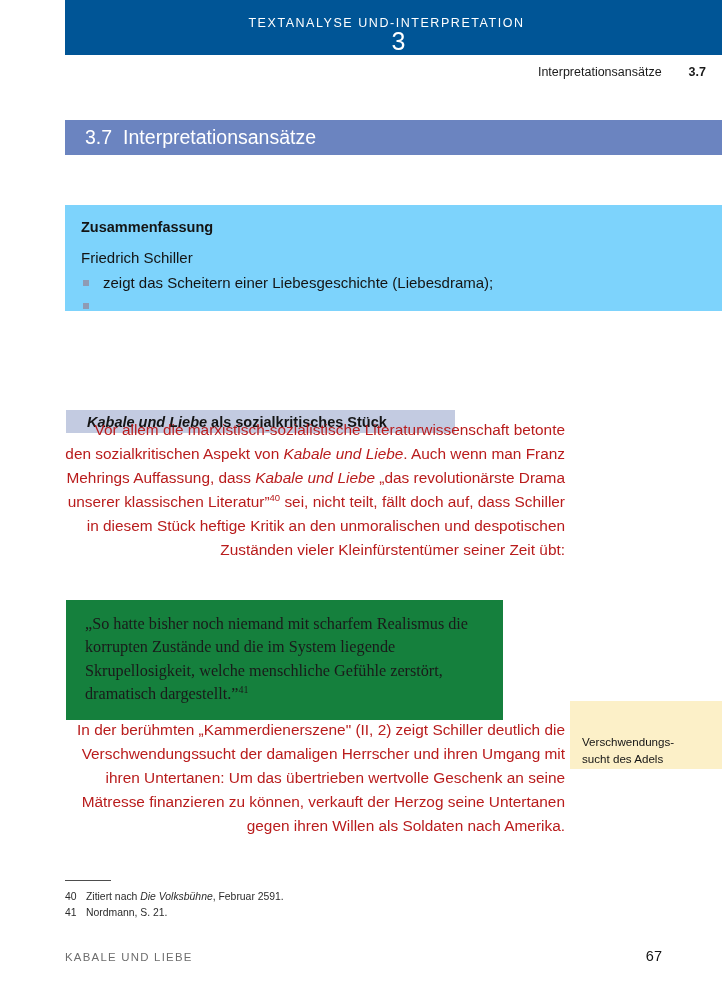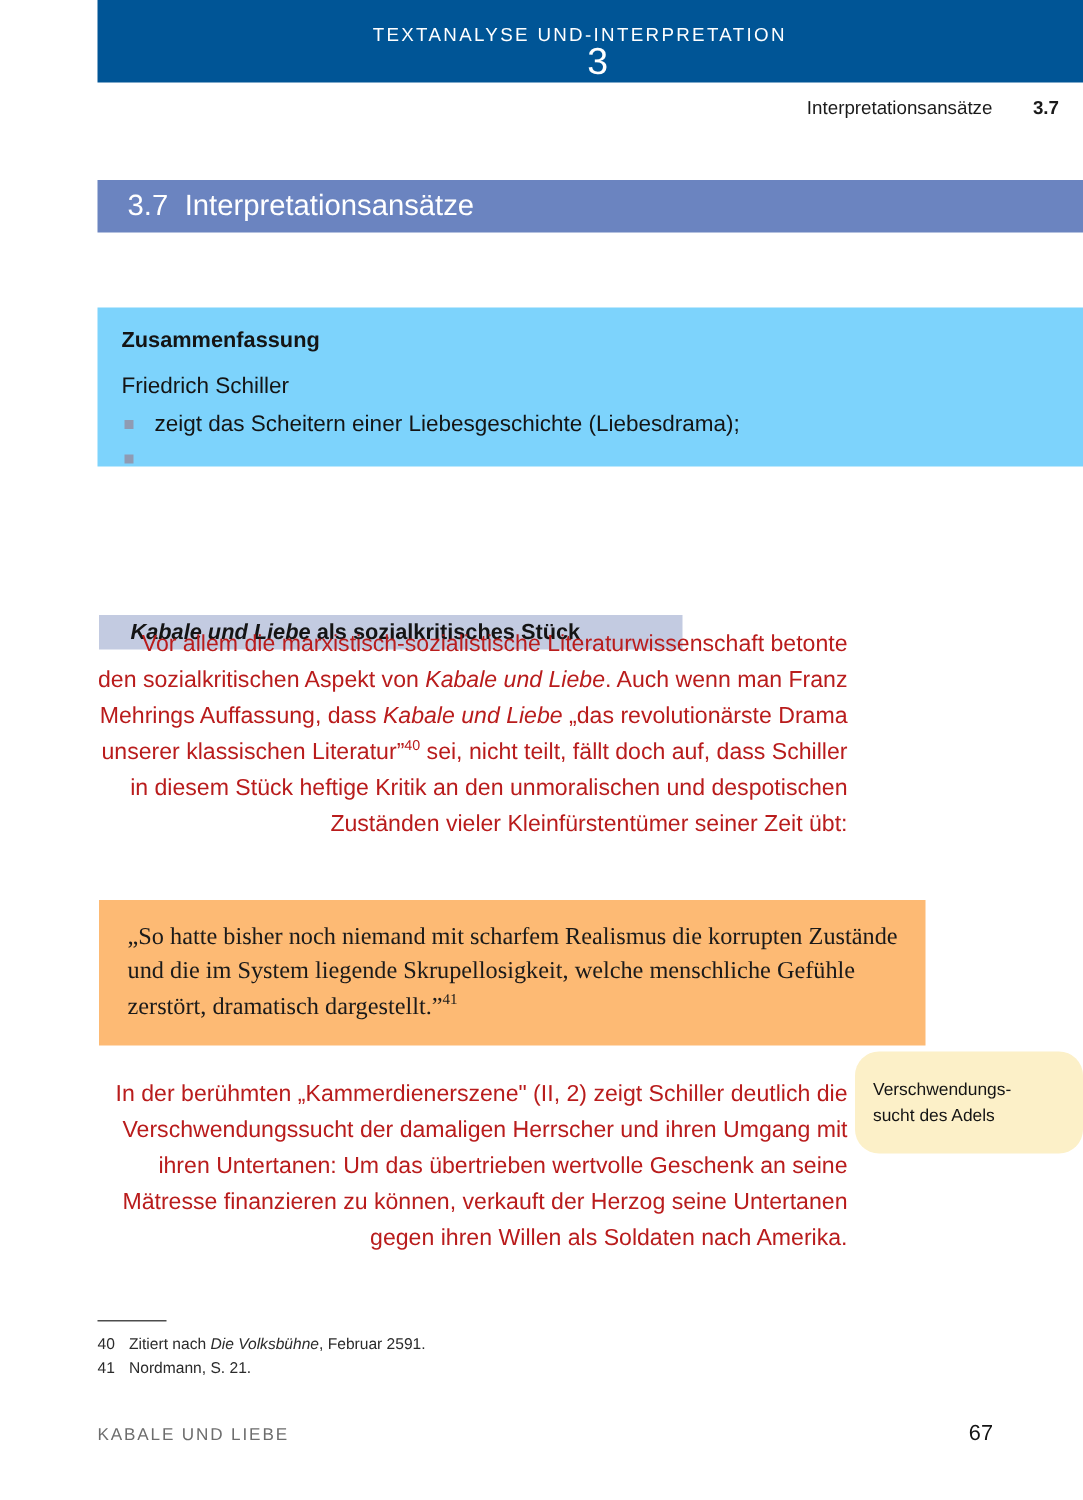--- a/index.html
+++ b/index.html
@@ -187,22 +187,22 @@
   }
 
   #para-1 { top: 418px; }
   #para-2 { top: 718px; }
 
   
   .quote-box {
     position: absolute;
     left: 66px;
     top: 600px;
-    width: 551px;
-    background: #fdba74;
+    width: 437px;
+    background: #15803d;
     box-sizing: border-box;
     padding: 13px 16px 14px 19px;
   }
   .quote-box .q-text {
     font-family: "Liberation Serif", serif;
     font-size: 16.2px;
     line-height: 1.44;
     color: #1a1a1a;
     margin: 0;
   }
@@ -214,22 +214,21 @@
 
   
   .margin-note {
     position: absolute;
     left: 570px;
     top: 701px;
     width: 152px;
     height: 68px;
     background: #fcf0c8;
     box-sizing: border-box;
-    padding: 18px 10px 0 12px;
-    border-radius: 16px;
+    padding: 33px 10px 0 12px;
   }
   .margin-note .mn-text {
     font-size: 11.6px;
     line-height: 1.45;
     color: #141414;
   }
 
   
   .footnotes {
     position: absolute;

